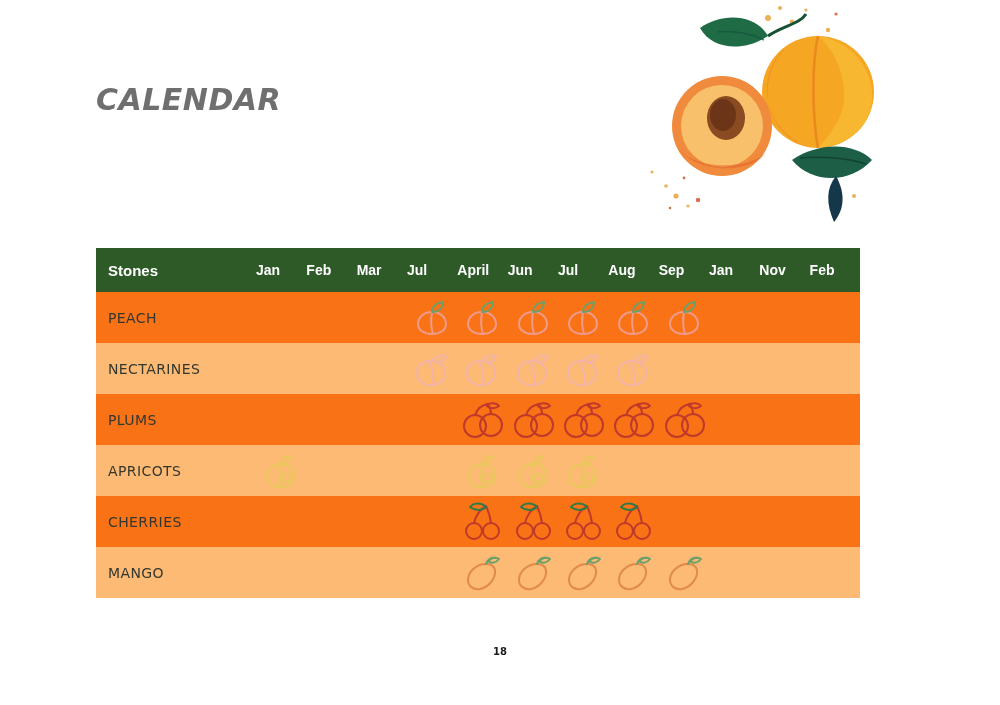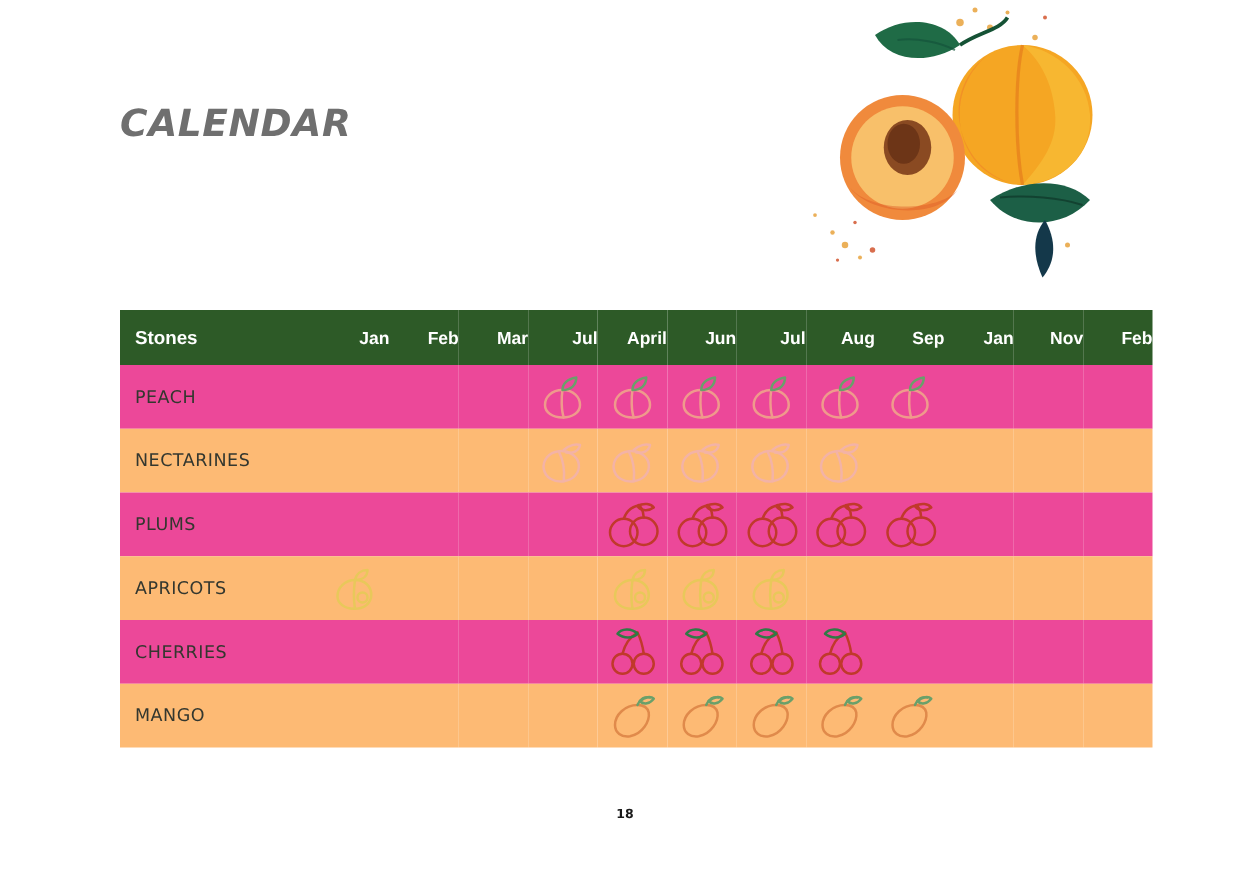--- a/index.html
+++ b/index.html
@@ -35,44 +35,44 @@
     top: 0px;
     width: 260px;
     height: 230px;
   }
 
   
   .calendar {
     position: absolute;
     left: 96px;
     top: 248px;
-    width: 826px;
+    width: 764px;
     border-collapse: collapse;
     table-layout: fixed;
     border-radius: 16px;
   }
   .calendar th, .calendar td {
     padding: 0;
     margin: 0;
   }
   thead th {
     background: #2d5a27;
     color: #ffffff;
     height: 44px;
     font-size: 14px;
     font-weight: bold;
-    text-align: right;
+    text-align: left;
     vertical-align: middle;
   }
   thead th.head-label {
     text-align: left;
     padding-left: 12px;
     font-size: 15px;
   }
-  tbody tr.row-odd td { background: #ec4899; }
+  tbody tr.row-odd td { background: #f97316; }
   tbody tr.row-even td { background: #fdba74; }
 
   tbody td {
     height: 51px;
     vertical-align: middle;
     text-align: center;
   }
   tbody td.row-label {
     text-align: left;
     padding-left: 12px;

